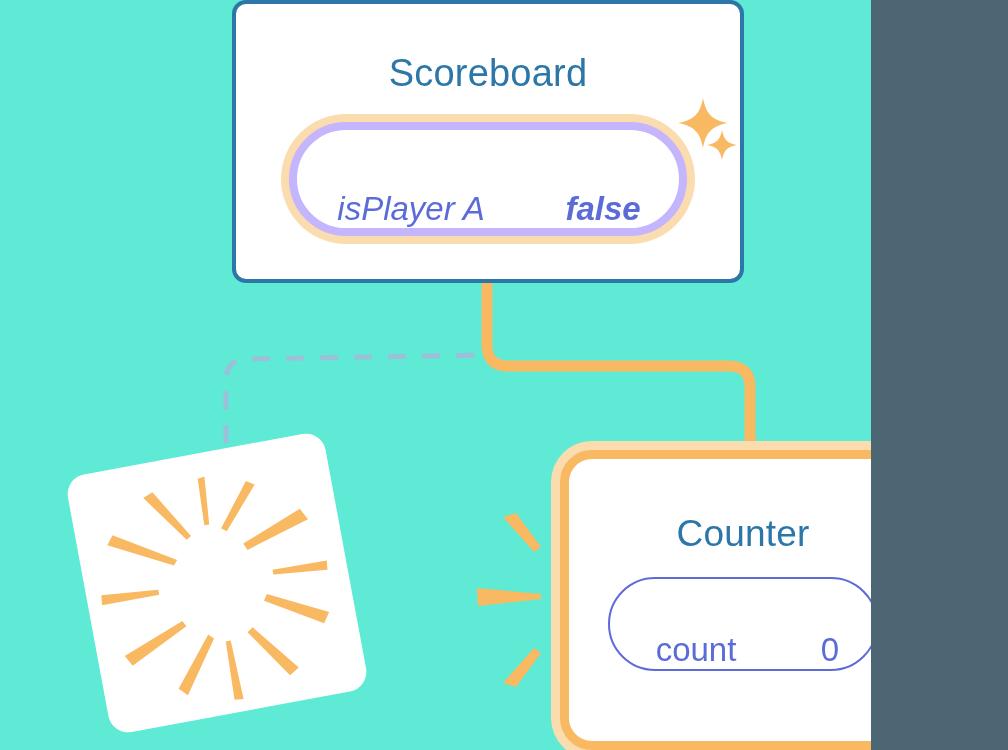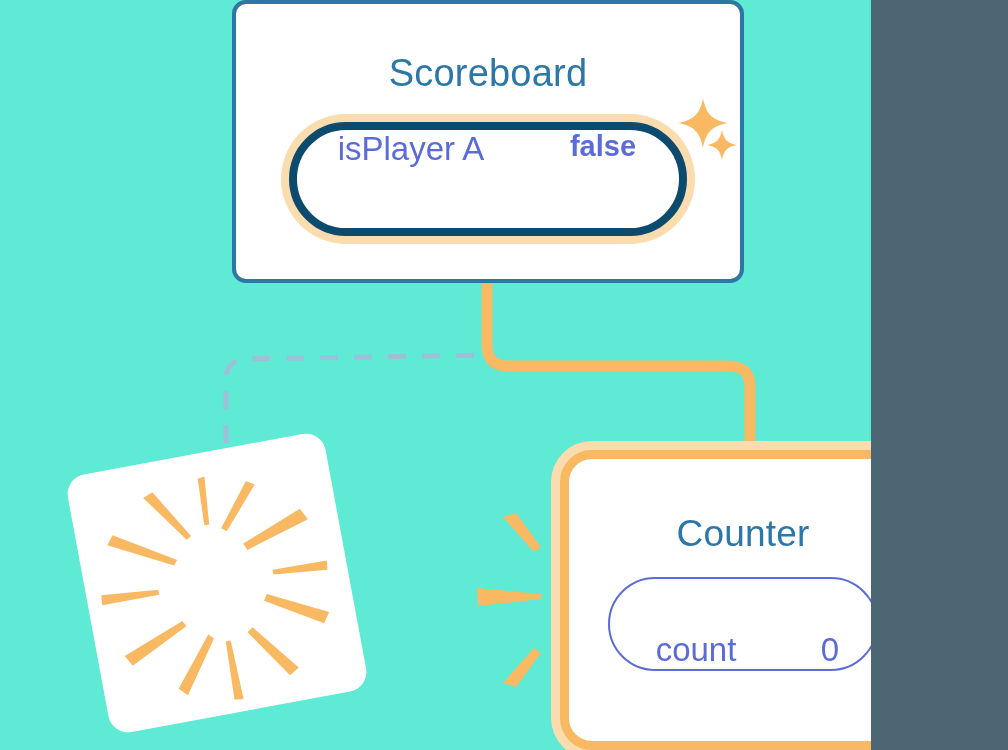--- a/index.html
+++ b/index.html
@@ -80,47 +80,48 @@
   .pill-wrap {
     display: flex;
     justify-content: center;
   }
 
   
   .pill-orange {
     position: relative;
     margin-top: 27px;
     display: inline-flex;
-    align-items: flex-start;
+    align-items: flex-end;
     height: 98px;
-    border: 8px solid #0c4a6e;
+    border: 8px solid #c4b5fd;
     border-radius: 999px;
     background: #ffffff;
     box-shadow: 0 0 0 8px #fbdcae;
+    font-style: italic;
   }
   .pill-orange .pill-key {
     display: flex;
     align-items: center;
     justify-content: center;
     width: 228px;
     font-size: 33px;
     color: #5b6bd8;
     font-weight: 400;
   }
   .pill-orange .pill-divider {
     width: 2px;
     background: #f8b962;
     margin: 0;
   }
   .pill-orange .pill-val {
     display: flex;
     align-items: center;
     justify-content: center;
     width: 152px;
-    font-size: 29px;
+    font-size: 33px;
     color: #5b6bd8;
     font-weight: 700;
   }
 
   
   .pill-blue {
     margin-top: 22px;
     display: inline-flex;
     align-items: flex-end;
     height: 90px;

